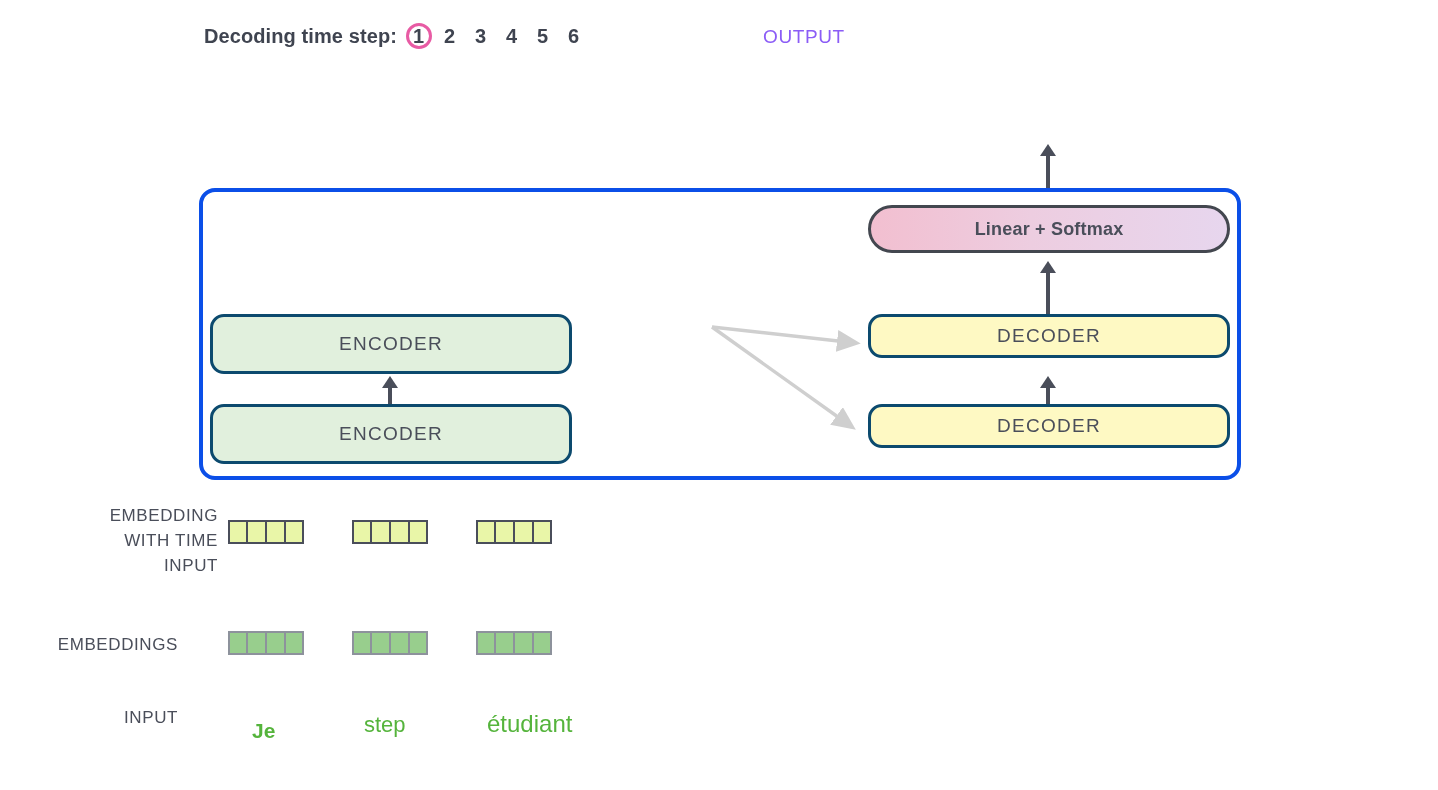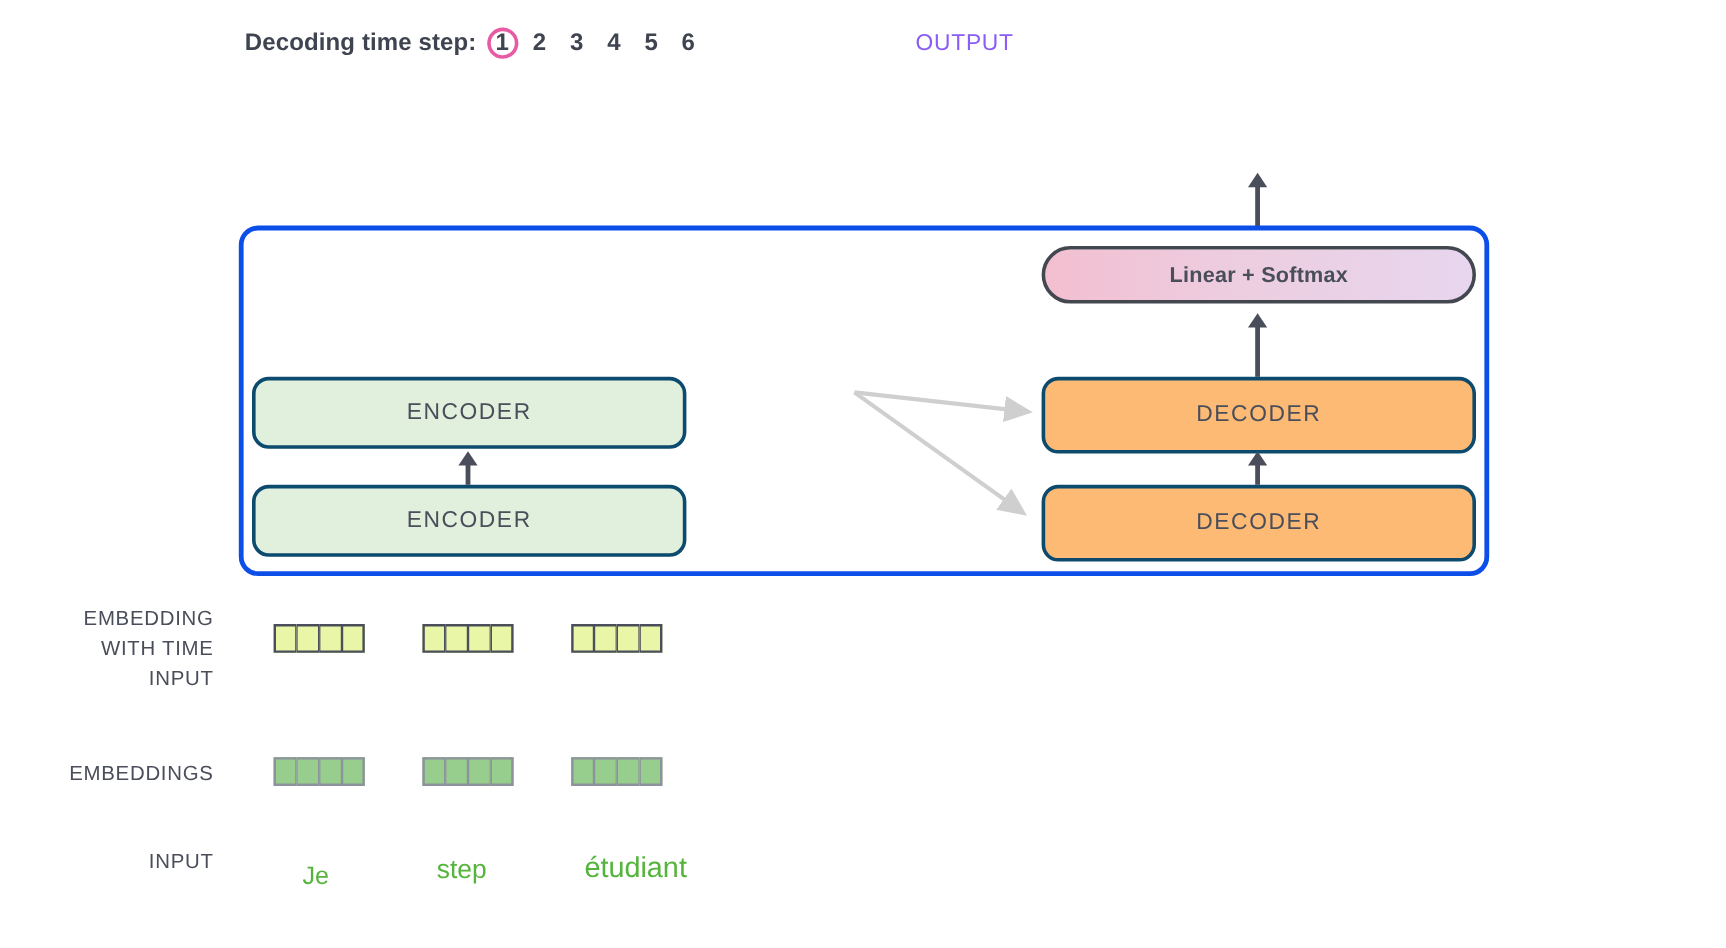--- a/index.html
+++ b/index.html
@@ -98,24 +98,24 @@
     letter-spacing: 1.3px;
     color: #4a4e5a;
   }
   .encoder-box {
     background: #e1f0dd;
     left: 210px;
     width: 362px;
     height: 60px;
   }
   .decoder-box {
-    background: #fdba74;
+    background: #fef9c3;
     left: 868px;
     width: 362px;
-    height: 64px;
+    height: 44px;
   }
   .row-top  { top: 314px; }
   .row-bot  { top: 404px; }
 
   
   #linear-softmax {
     left: 868px;
     top: 205px;
     width: 362px;
     height: 48px;
@@ -174,21 +174,21 @@
   }
 
   
   .row-label {
     font-size: 17px;
     color: #4a4e5a;
     letter-spacing: 0.6px;
     text-align: right;
     line-height: 25px;
   }
-  #label-time-signal { left: 0px; top: 503px; width: 178px; }
+  #label-time-signal { left: 0px; top: 503px; width: 178px; padding-left: 40px; }
   #label-embeddings  { left: 0px; top: 632px; width: 178px; }
   #label-input       { left: 0px; top: 705px; width: 178px; }
 
   
   .vector {
     display: flex;
   }
   .vector .cell {
     box-sizing: border-box;
     width: 19px;
@@ -217,21 +217,21 @@
   .vec-ts-2 { left: 476px; top: 520px; }
   .vec-em-0 { left: 228px; top: 631px; }
   .vec-em-1 { left: 352px; top: 631px; }
   .vec-em-2 { left: 476px; top: 631px; }
 
   
   .input-word {
     color: #55b43c;
     white-space: nowrap;
   }
-  .word-0 { left: 252px; top: 719px; font-size: 21px; }
+  .word-0 { left: 252px; top: 719px; font-size: 21px; font-weight: bold; }
   .word-1 { left: 364px; top: 712px; font-size: 22px; }
   .word-2 { left: 462px; top: 710px; font-size: 24px; margin-left: 25px; }
 </style>
 </head>
 <body>
 
 <div class="abs" id="timestep-bar">
   <span id="timestep-label">Decoding time step:</span>
   <span class="step-list">
     <span class="step active">1</span>

